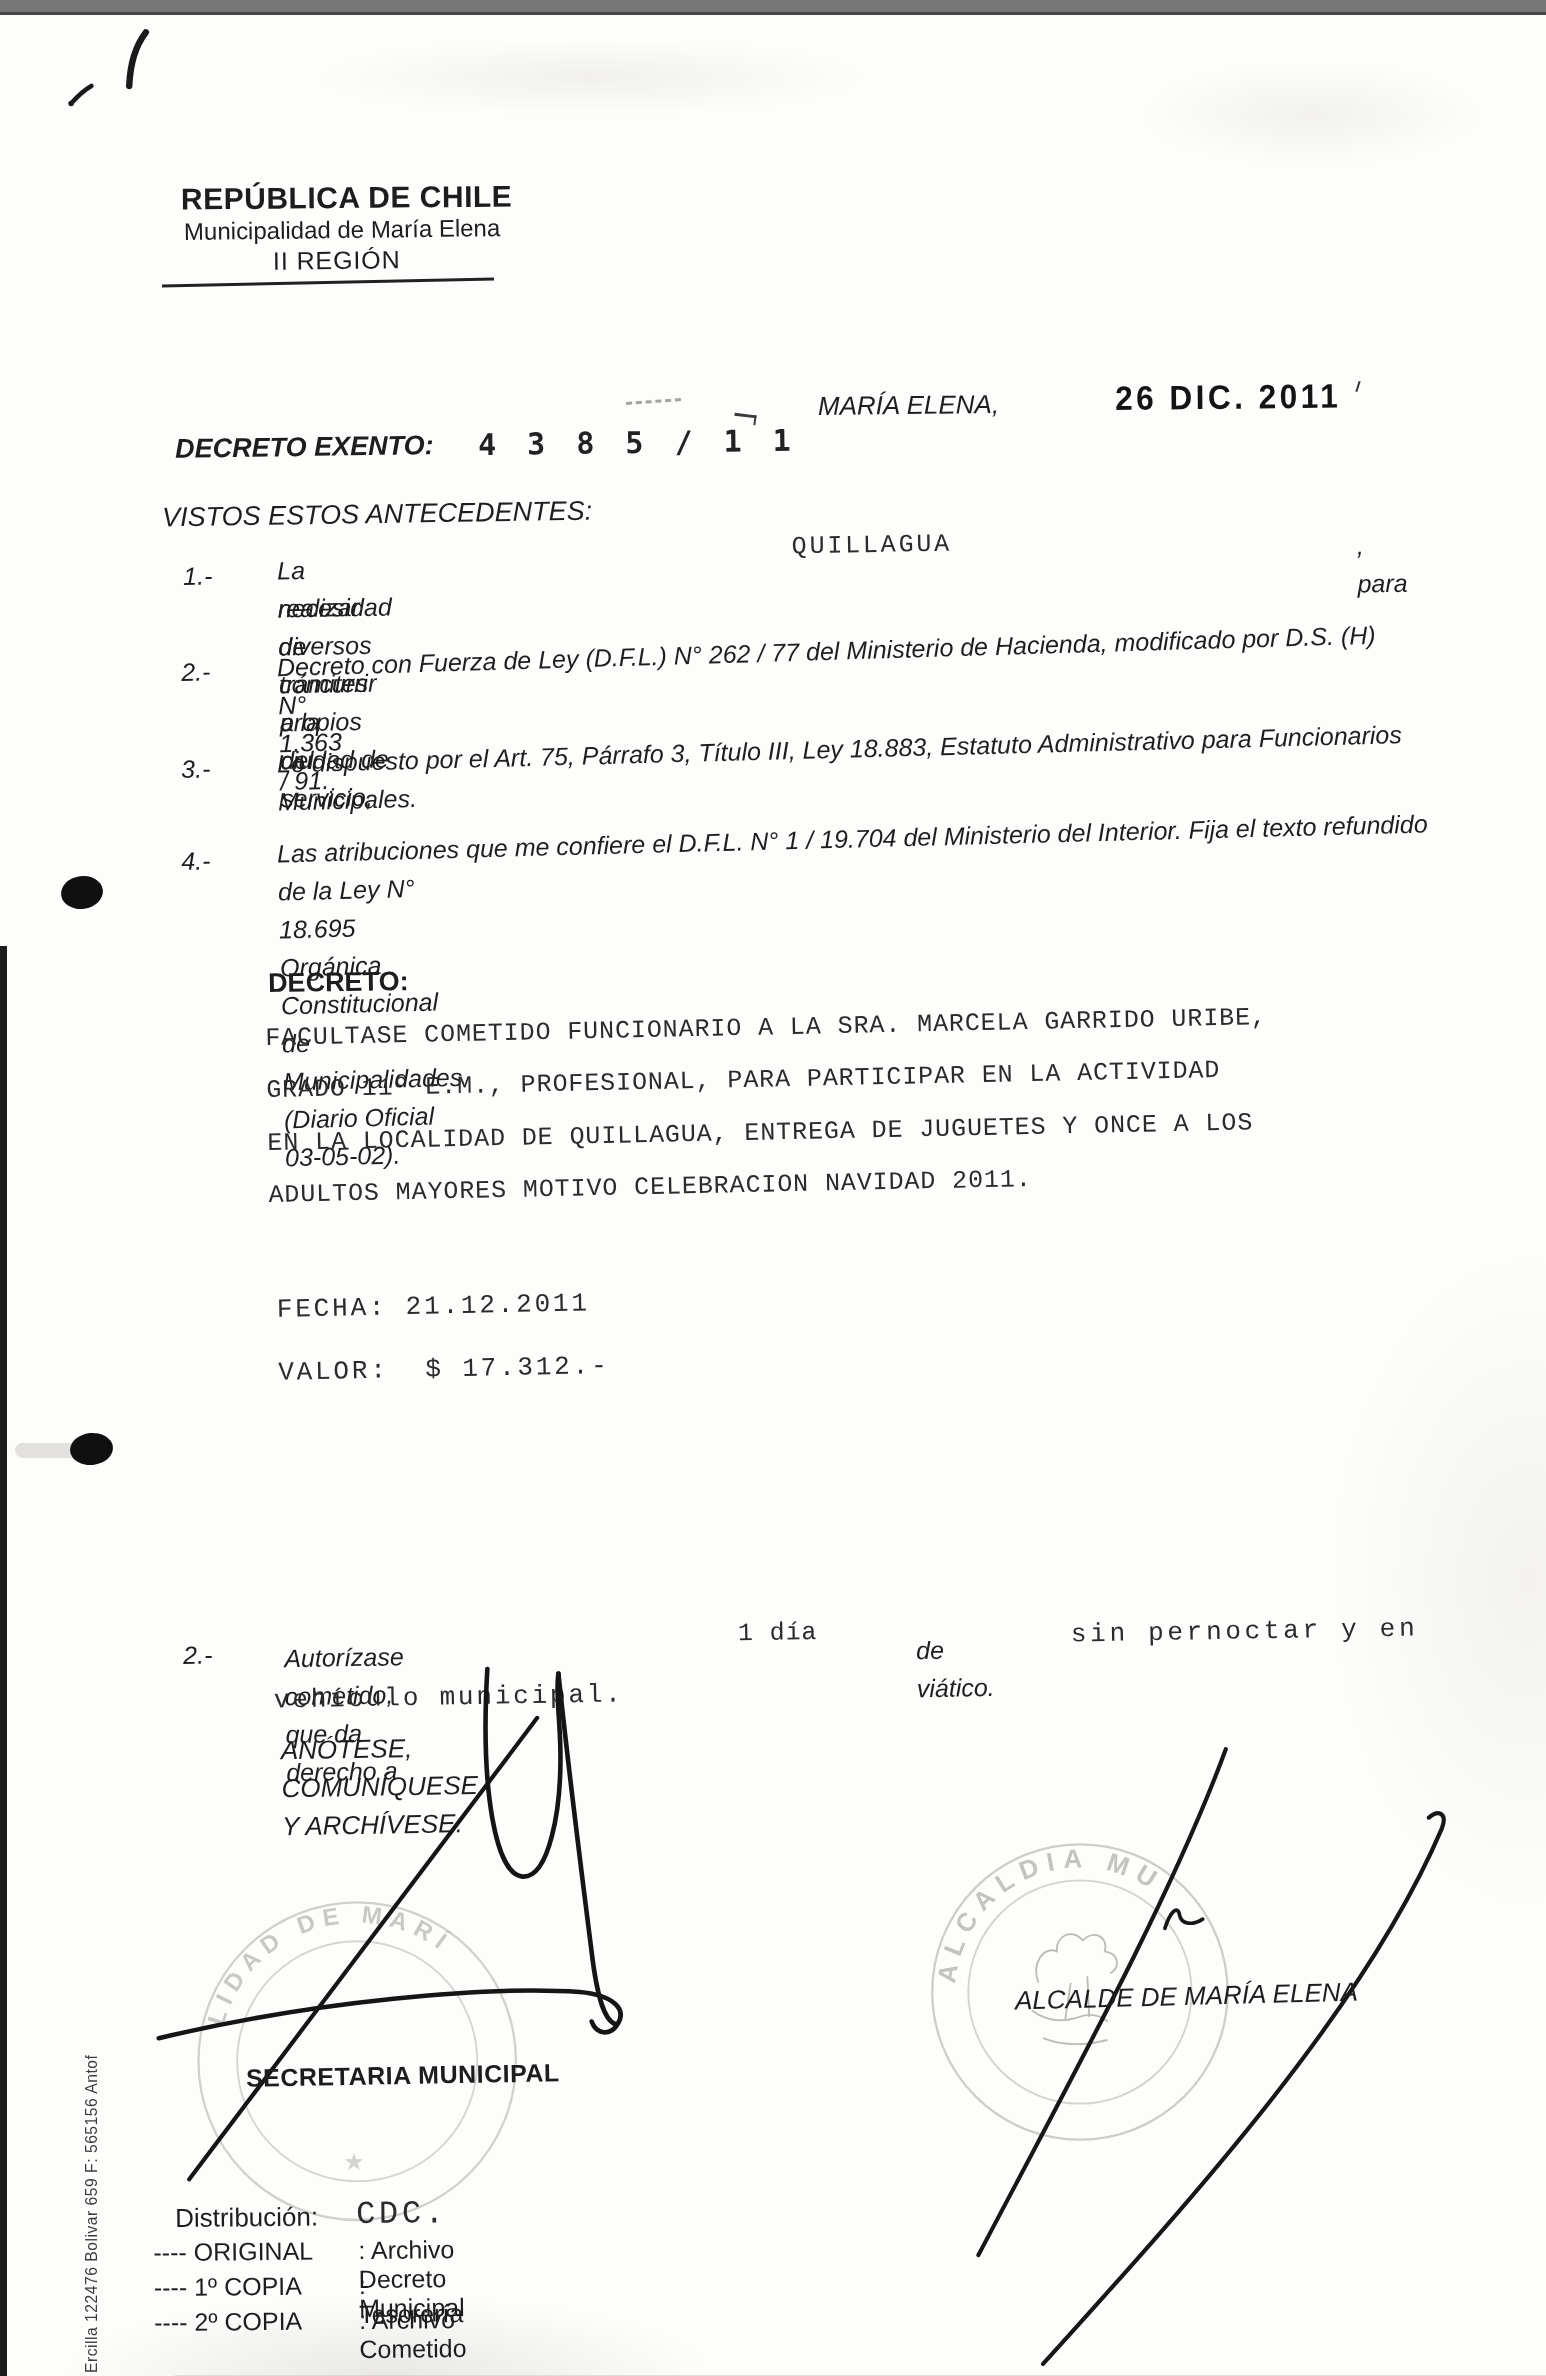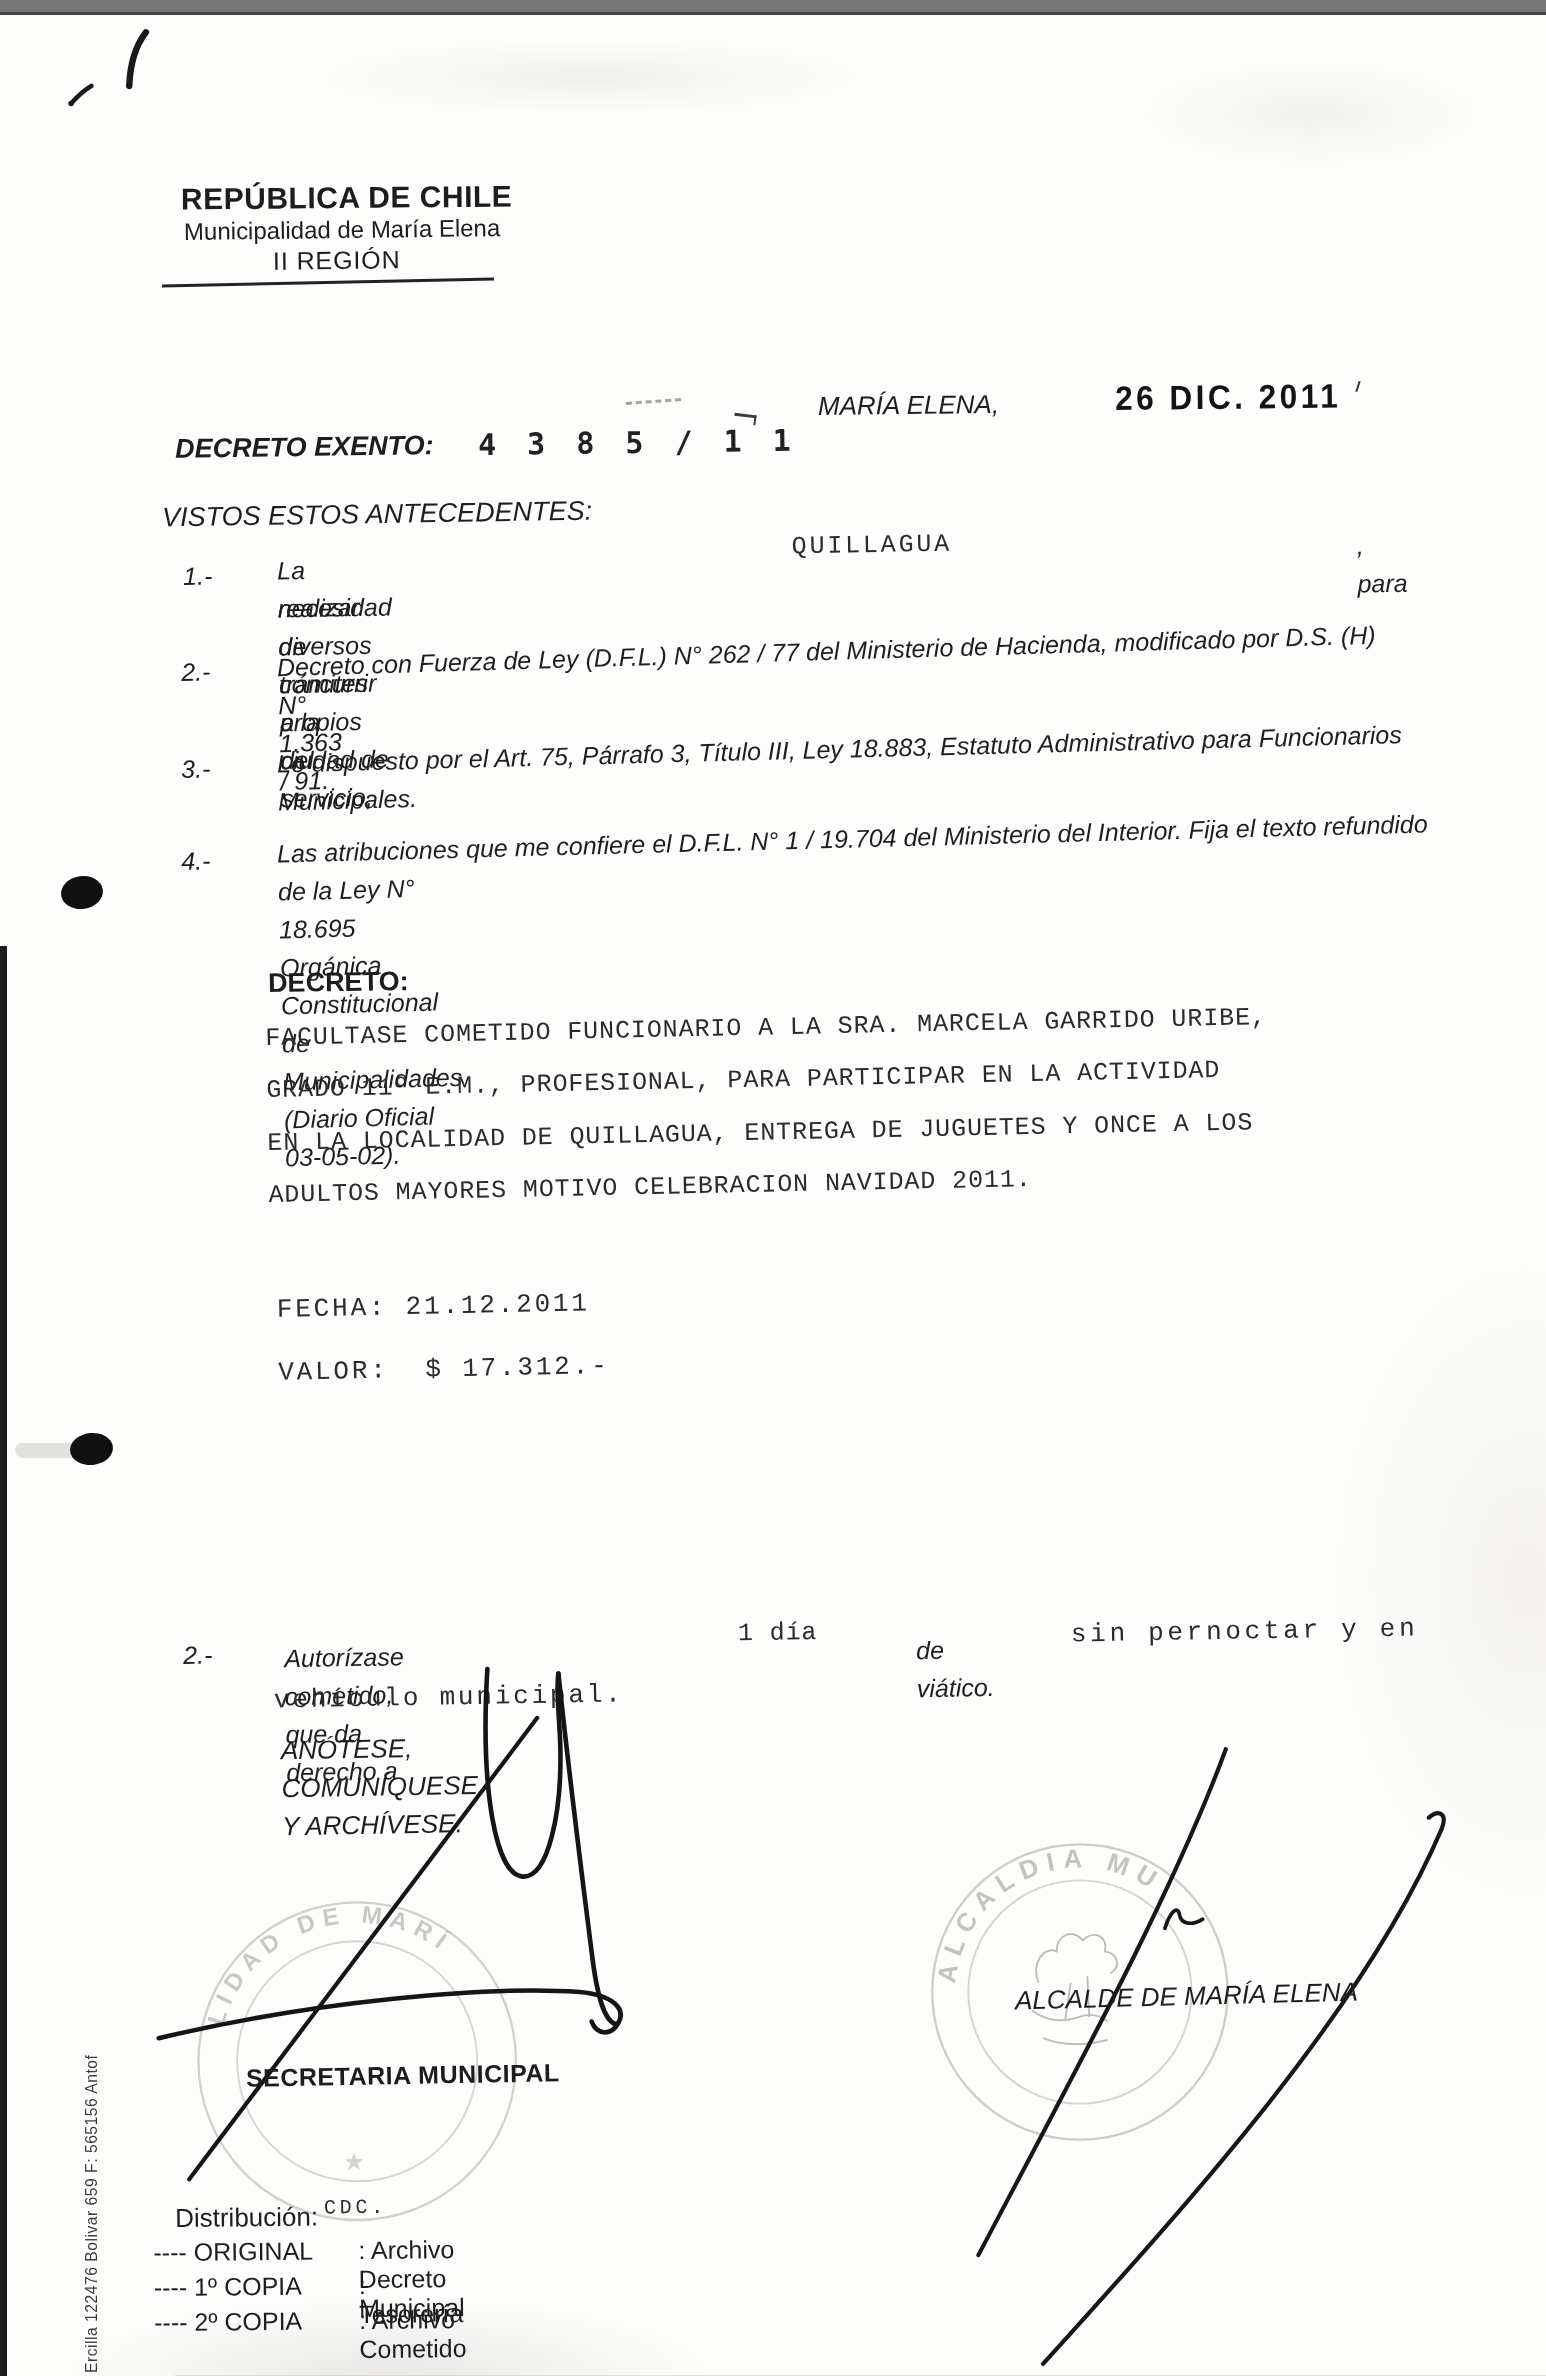--- a/index.html
+++ b/index.html
@@ -155,21 +155,21 @@
       <path d="M 1130,2548 C 1300,2360 1480,2160 1562,1968 C 1568,1953 1560,1946 1548,1956" stroke-width="4.5"></path>
       <path d="M 1262,2076 C 1268,2058 1276,2050 1278,2062 C 1280,2072 1292,2073 1303,2066" stroke-width="4"></path>
     </g>
   </svg>
 
   <div class="abs bold" style="left:246px;top:2049px;font-size:25px;letter-spacing:0.5px;transform:rotate(-1deg);">SECRETARIA MUNICIPAL</div>
   <div class="abs it" style="left:1015px;top:1969px;font-size:26px;transform:rotate(-1.5deg);">ALCALDE DE MARÍA ELENA</div>
 
   <div class="abs" style="left:0;top:0;transform:rotate(-.6deg);transform-origin:175px 2197px;">
     <div class="abs" style="left:175px;top:2191px;font-size:26px;">Distribución:</div>
-    <div class="abs tw" style="left:324px;top:2186px;font-size:20px;letter-spacing:3.7px;">CDC.</div>
+    <div class="abs tw" style="left:356px;top:2186px;font-size:32px;letter-spacing:3.7px;">CDC.</div>
 
     <div class="abs" style="left:0;top:0;">
       <span class="abs" style="left:153px;top:2226px;font-size:25px;white-space:pre;">---- ORIGINAL</span>
       <span class="abs" style="left:358px;top:2226px;font-size:25px;">: Archivo Decreto Municipal</span>
     </div>
     <div class="abs" style="left:0;top:0;">
       <span class="abs" style="left:153px;top:2261px;font-size:25px;white-space:pre;">---- 1º COPIA</span>
       <span class="abs" style="left:358px;top:2261px;font-size:25px;">: Tesorería</span>
     </div>
     <div class="abs" style="left:0;top:0;">

